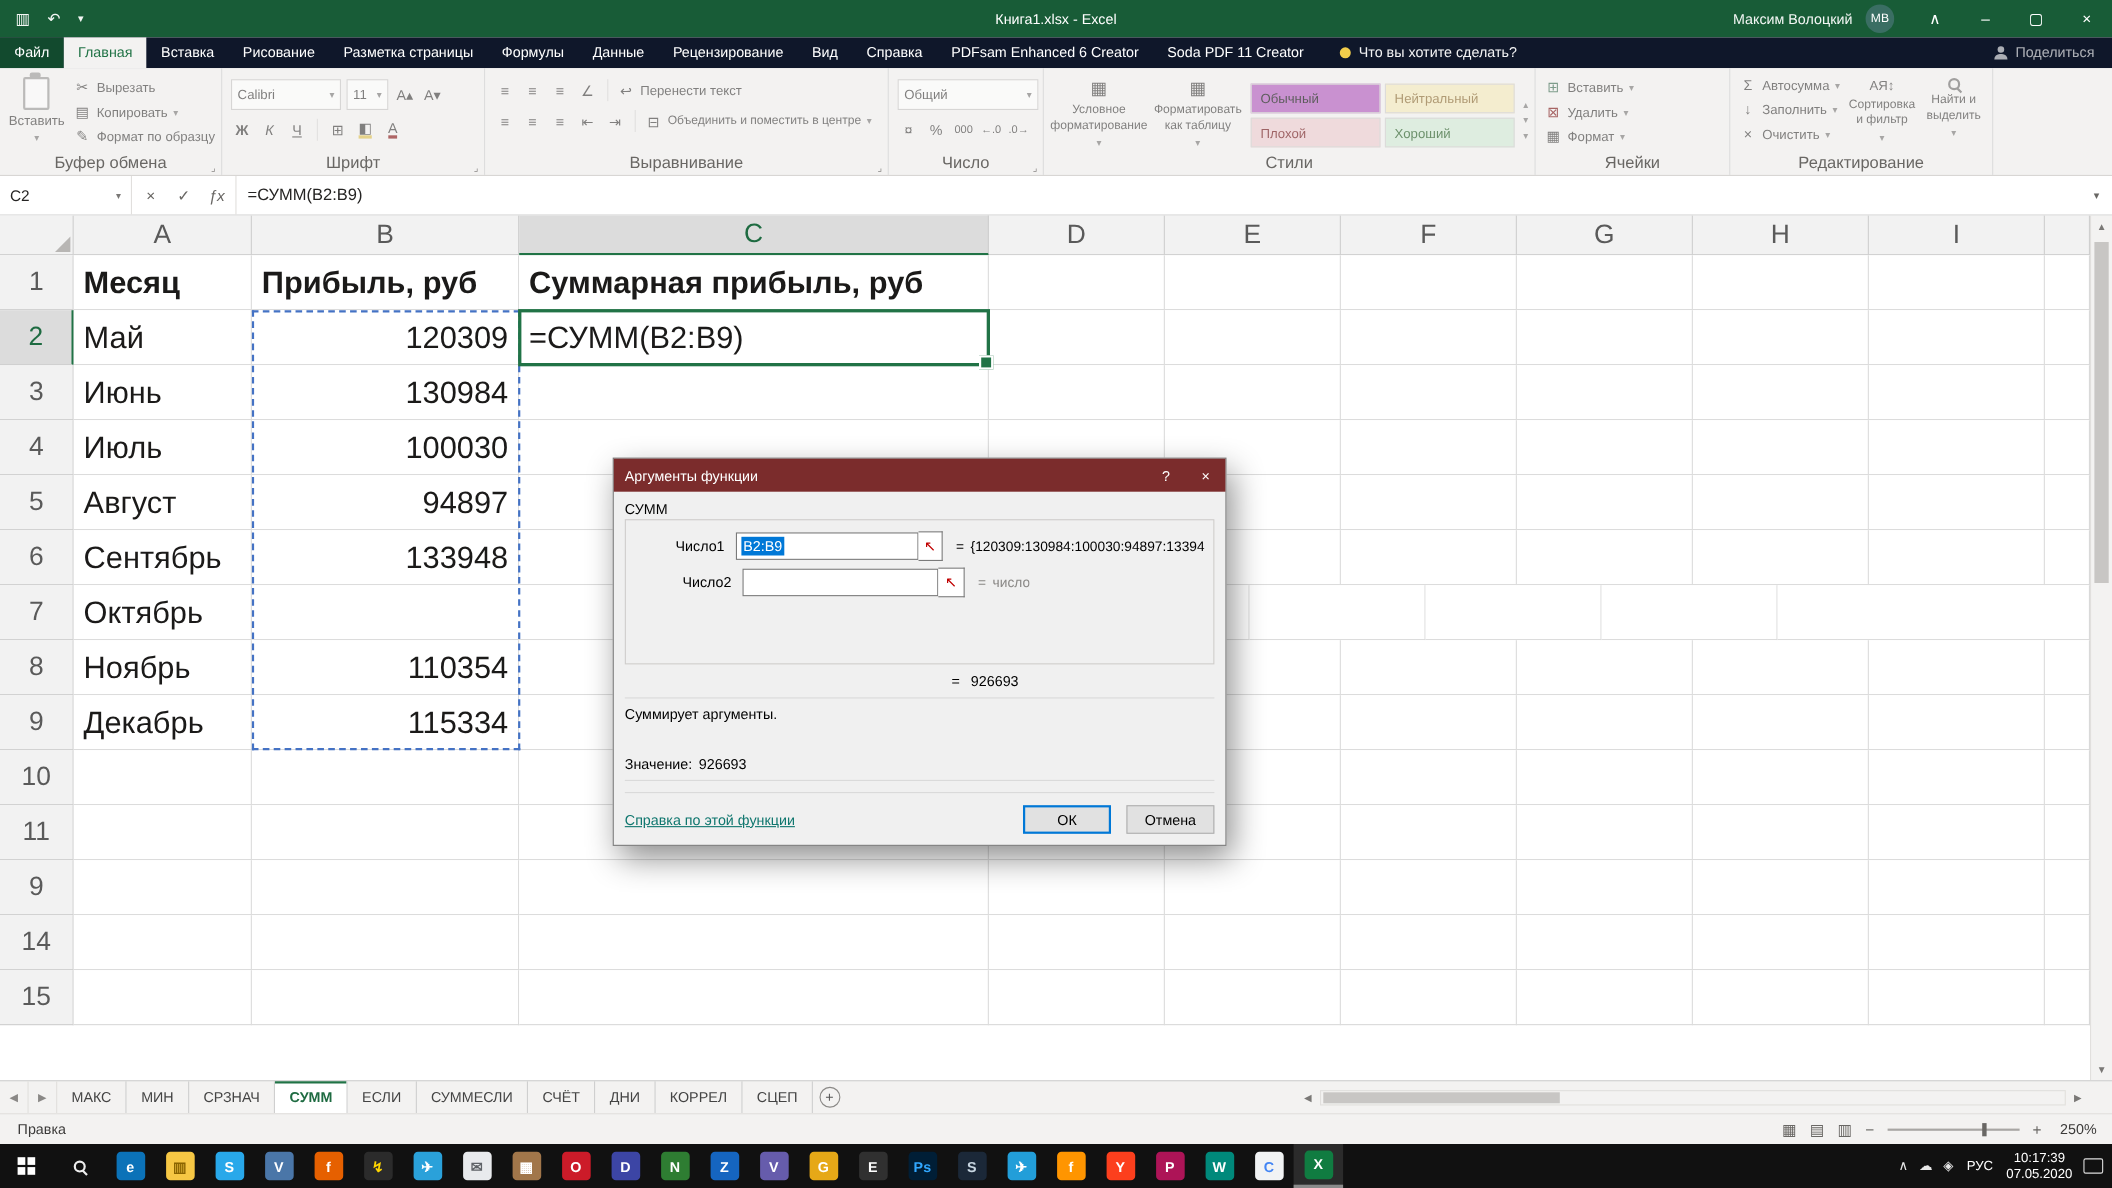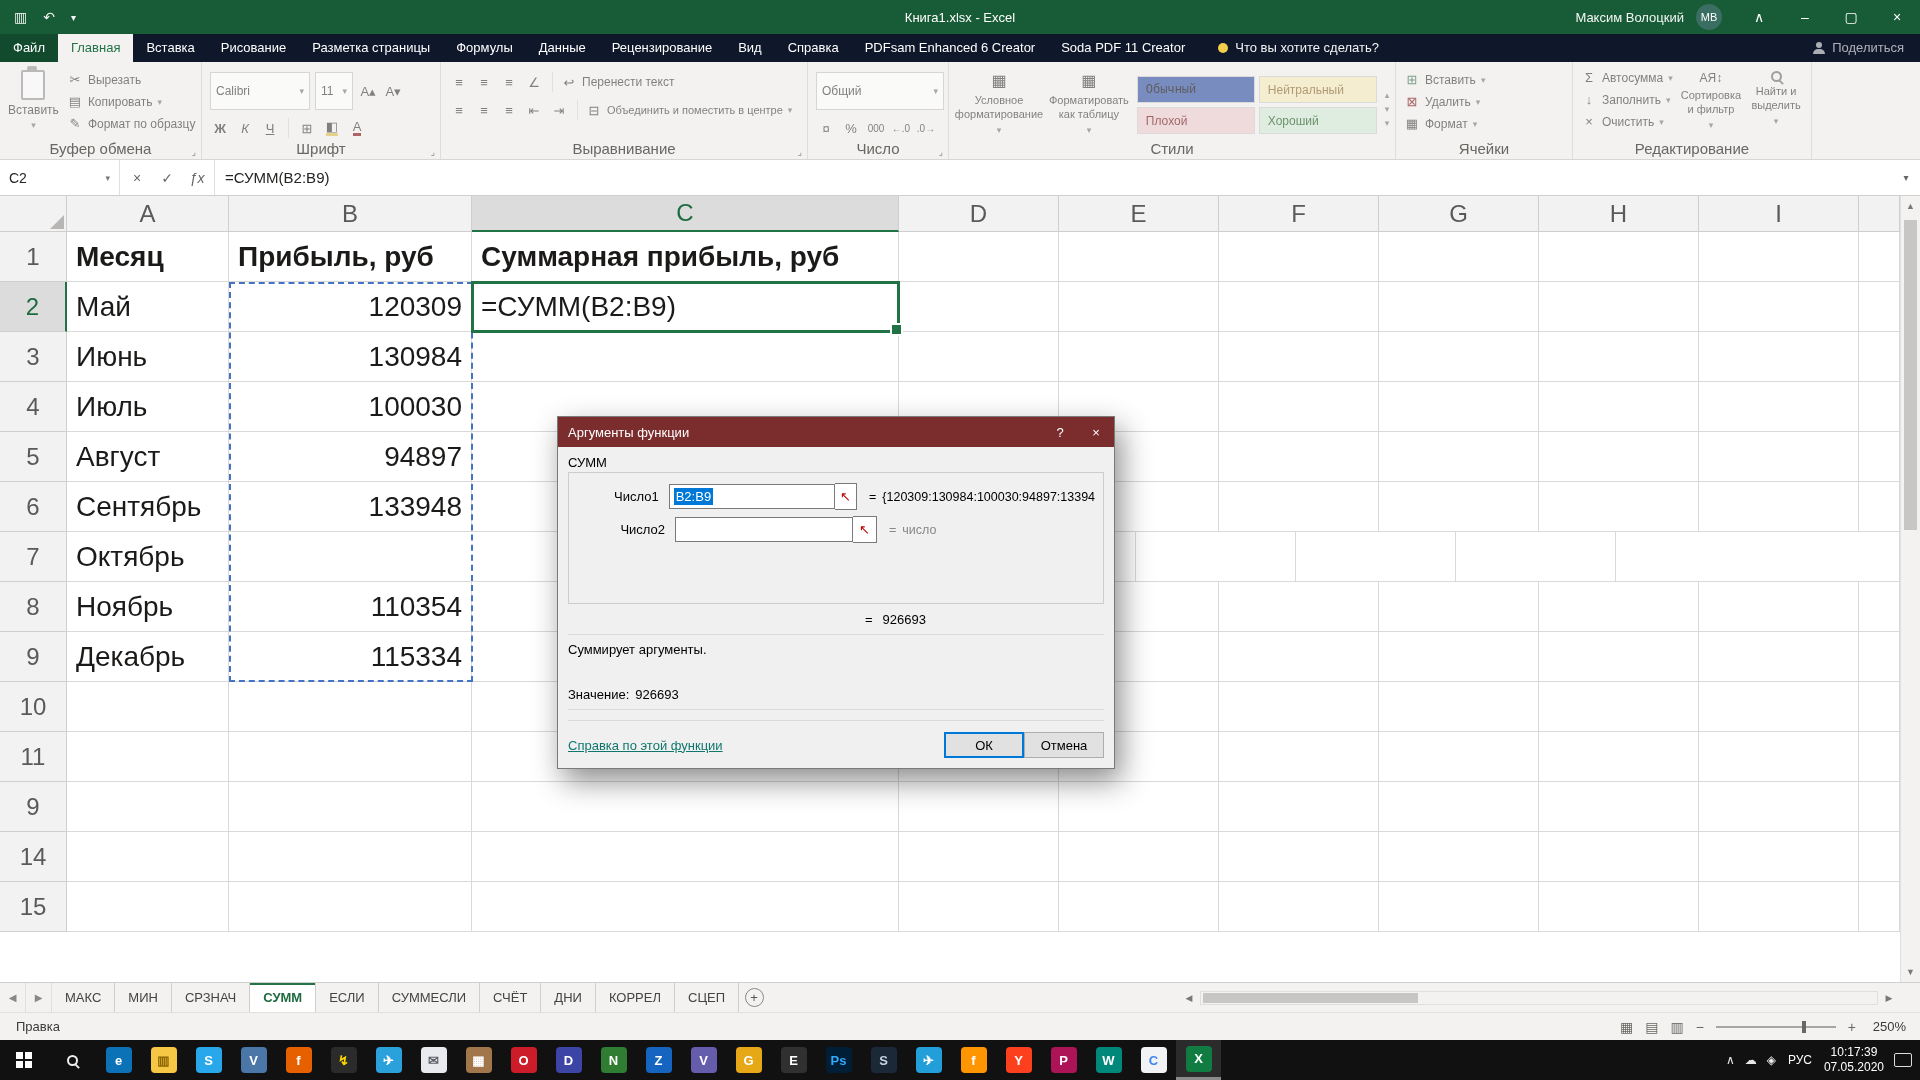--- a/index.html
+++ b/index.html
@@ -39,21 +39,21 @@
   .gc { height:78px; opacity:.62; filter:saturate(.6); color:#3b3a39; }
   .gc.rowflex { display:flex; gap:8px; }
   .gc.colflex { display:flex; flex-direction:column; gap:8px; padding-top:6px; }
   .paste-big { width:64px; display:flex; flex-direction:column; align-items:center; gap:3px; font-size:12px; padding-top:4px; }
   .clip-ic { width:24px; height:30px; border:2px solid #9a9896; background:#fdfdfd; border-radius:2px; position:relative; }
   .clip-ic::before { content:""; position:absolute; top:-6px; left:4px; width:10px; height:5px; background:#9a9896; border-radius:2px; }
   .minicol { display:flex; flex-direction:column; gap:7px; padding-top:6px; }
   .rbtn { display:flex; align-items:center; gap:5px; font-size:12px; white-space:nowrap; }
   .rbtn .ic { width:16px; text-align:center; font-size:13px; }
   .frow { display:flex; align-items:center; gap:5px; }
-  .combo { border:1px solid #c8c6c4; background:#fff; padding:1px 5px; font-size:12px; display:flex; align-items:center; justify-content:space-between; gap:6px; min-width:100px; height:38px; }
+  .combo { border:1px solid #c8c6c4; background:#fff; padding:1px 5px; font-size:12px; display:flex; align-items:center; justify-content:space-between; gap:6px; min-width:100px; height:28px; }
   .combo.sz { min-width:38px; }
   .combo.full { width:128px; }
   .tbn { min-width:20px; height:20px; display:inline-flex; align-items:center; justify-content:center; font-size:13px; }
   .tbn.bold { font-weight:bold; }
   .tbn.ital { font-style:italic; }
   .tbn.und { text-decoration:underline; }
   .fc-letter { border-bottom:3px solid #c00000; line-height:1; }
   .fillc { border-bottom:3px solid #f2c100; line-height:1; }
   .dd { font-size:9px; color:#7a7876; }
   .vsep { width:1px; height:20px; background:#d8d6d4; margin:0 3px; }
@@ -138,21 +138,21 @@
   .total-row { margin:8px 0 6px 297px; }
   .total-row .eq { margin-right:10px; }
   .dhr { border-top:1px solid #dadada; margin:7px 0; }
   .dsummary { margin-top:2px; }
   .arg-help { display:flex; margin-top:12px; padding-left:120px; line-height:1.35; }
   .ahl { font-weight:bold; margin-right:6px; white-space:nowrap; }
   .value-row { margin-top:30px; }
   .value-row span { margin-right:6px; }
   .dfooter { display:flex; align-items:center; margin-top:10px; border-top:1px solid #dadada; padding-top:11px; }
   .dlink { color:#0f766e; text-decoration:underline; cursor:pointer; }
-  .dbtns2 { margin-left:auto; display:flex; }
+  .dbtns2 { margin-left:auto; display:flex; gap:14px; }
   .dbutton { min-width:80px; height:26px; background:#e1e1e1; border:1px solid #adadad; font-size:13px; font-family:"Liberation Sans",sans-serif; }
   .dbutton.default { border:2px solid #0078d7; }
 
   
   .taskbar { position:absolute; top:1040px; left:0; right:0; height:40px; background:#111; display:flex; align-items:center; color:#fff; }
   .tb-start, .tb-search { width:48px; height:40px; display:flex; align-items:center; justify-content:center; }
   .winlogo { width:16px; height:16px; display:grid; grid-template-columns:7px 7px; grid-template-rows:7px 7px; gap:2px; }
   .winlogo span { background:#fff; }
   .mag.white { border-color:#eee; }
   .mag.white::after { background:#eee; }
@@ -329,21 +329,21 @@
           <span class="ic">▦</span>
           <span>Условное форматирование</span>
           <span class="dd">▾</span>
         </div>
         <div class="bigbtn">
           <span class="ic">▦</span>
           <span>Форматировать как таблицу</span>
           <span class="dd">▾</span>
         </div>
         <div id="style-gallery" class="sgallery">
-            <div class="sg-item" style="background: #1d4ed8; color: rgb(0, 0, 0); font-family: Liberation Mono, monospace;">Обычный</div>
+            <div class="sg-item" style="background: #d946ef; color: rgb(0, 0, 0);">Обычный</div>
             <div class="sg-item" style="background: rgb(255, 235, 156); color: rgb(156, 101, 0);">Нейтральный</div>
             <div class="sg-item" style="background: rgb(255, 199, 206); color: rgb(156, 0, 6);">Плохой</div>
             <div class="sg-item" style="background: rgb(198, 239, 206); color: rgb(0, 97, 0);">Хороший</div>
           </div>
         <div class="sg-arrows">
           <span>▴</span>
           <span>▾</span>
           <span>▾</span>
         </div>
       </div>

